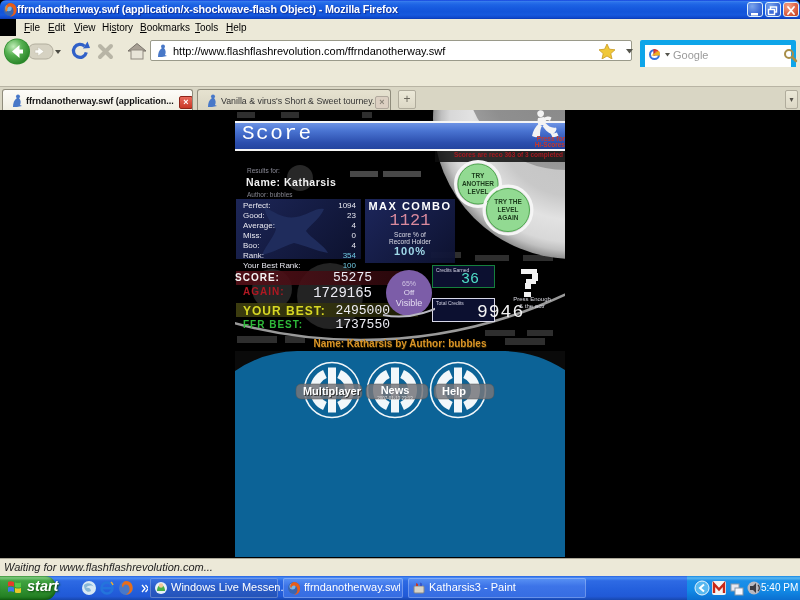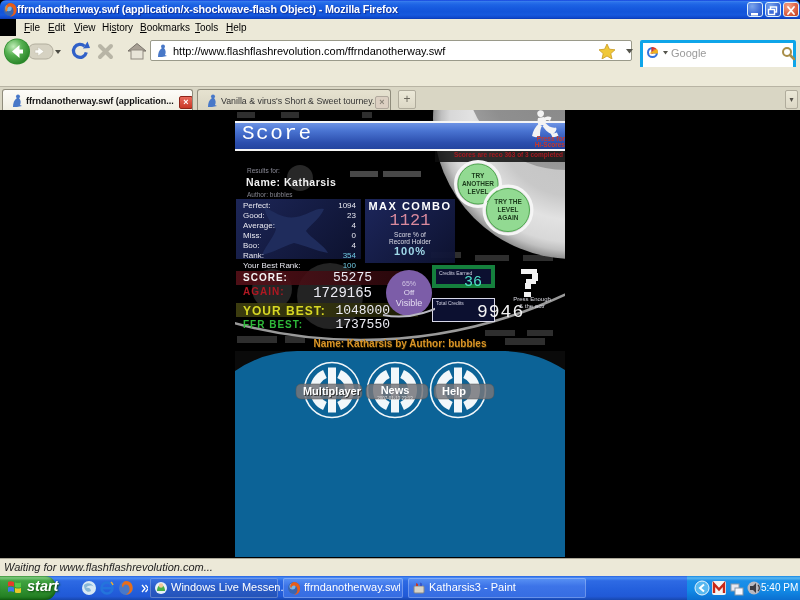--- a/index.html
+++ b/index.html
@@ -18,21 +18,21 @@
   #btncls { left:783px; background:radial-gradient(circle at 30% 25%,#f2a489,#dd6547 55%,#c03a1d); }
 
   
   #menubar { left:16px; top:19px; width:800px; height:17px; background:#ece9d8; color:#000; font-size:10px; }
   #menubar span { position:absolute; top:3px; }
 
   
   #navbar { left:0; top:36px; width:800px; height:31px; background:#ece9d8; }
   #urlbar { left:150px; top:4px; width:482px; height:21px; background:#fff; border:1px solid #9a9a8a; border-radius:2px; }
   #urltext { left:22px; top:4px; font-size:11px; color:#000; white-space:nowrap; }
-  #searchbox { left:640px; top:4px; width:156px; height:37px; background:#fff; border:3px solid #0ea5e9; border-radius:2px; }
+  #searchbox { left:640px; top:4px; width:156px; height:37px; background:#fff; border:5px solid #0ea5e9; border-radius:2px; }
 
   
   #bmbar { left:0; top:67px; width:800px; height:19px; background:#ece9d8; }
   #tabbar { left:0; top:86px; width:800px; height:24px; background:#d9d6c4; border-top:1px solid #b8b4a4; }
   .tab { position:absolute; top:2px; height:22px; overflow:hidden; border:1px solid #8f8c7c; border-bottom:none; border-radius:3px 3px 0 0; font-size:10px; color:#111; }
   #tab1 { left:2px; width:191px; background:linear-gradient(180deg,#fdfcf8,#f0eee2); font-weight:bold;padding-left:44px; }
   #tab2 { left:197px; width:194px; background:linear-gradient(180deg,#e6e2d0,#d9d5c2); }
 
   
   #content { left:0; top:110px; width:800px; height:448px; background:#000; overflow:hidden; }
@@ -264,32 +264,32 @@
           <div class="abs" style="right:5px;top:62px;color:#6fc8e0;">100</div>
       </div>
 
       <div class="abs" style="left:130px;top:89px;width:90px;height:64px;background:linear-gradient(135deg,rgba(30,40,96,0.95),rgba(14,19,50,0.95));"></div>
       <div class="abs" style="left:100px;top:90px;width:150px;text-align:center;color:#fff;font-size:11px;font-weight:bold;letter-spacing:1.5px;">MAX COMBO</div>
       <div class="abs" style="left:100px;top:101px;width:150px;text-align:center;color:#d98a9d;font-size:17px;font-family:'Liberation Mono',monospace;">1121</div>
       <div class="abs" style="left:100px;top:122px;width:150px;text-align:center;color:#dcdce6;font-size:6.5px;line-height:6.5px;">Score % of<br>Record Holder</div>
       <div class="abs" style="left:100px;top:135px;width:150px;text-align:center;color:#9fd8e8;font-size:11px;font-weight:bold;letter-spacing:1px;">100%</div>
 
       <div class="abs" style="left:1px;top:161px;width:182px;height:14px;background:linear-gradient(90deg,rgba(86,16,24,0.9),rgba(44,8,12,0.85));"></div>
-      <div class="abs" style="left:8px;top:162px;color:#f4f4f4;font-size:10px;font-weight:bold;letter-spacing:1px;">SCORE:</div>
+      <div class="abs" style="left:0;top:162px;color:#f4f4f4;font-size:10px;font-weight:bold;letter-spacing:1px;">SCORE:</div>
       <div class="abs" style="left:60px;top:160px;width:77px;text-align:right;color:#ececf4;font-size:13px;font-family:'Liberation Mono',monospace;">55275</div>
       <div class="abs" style="left:8px;top:176px;color:#b01822;font-size:10px;font-weight:bold;letter-spacing:1px;">AGAIN:</div>
       <div class="abs" style="left:50px;top:175px;width:87px;text-align:right;color:#ececf4;font-size:14px;font-family:'Liberation Mono',monospace;">1729165</div>
 
       <div class="abs" style="left:1px;top:193px;width:182px;height:14px;background:linear-gradient(90deg,rgba(66,66,16,0.9),rgba(34,34,8,0.85));"></div>
       <div class="abs" style="left:8px;top:194px;color:#d8d824;font-size:12px;font-weight:bold;letter-spacing:1px;">YOUR BEST:</div>
-      <div class="abs" style="left:80px;top:193px;width:75px;text-align:right;color:#ececf4;font-size:13px;font-family:'Liberation Mono',monospace;">1048000</div>
+      <div class="abs" style="left:80px;top:193px;width:75px;text-align:right;color:#ececf4;font-size:13px;font-family:'Liberation Mono',monospace;">2495000</div>
       <div class="abs" style="left:8px;top:209px;color:#2fba3a;font-size:10px;font-weight:bold;letter-spacing:1px;">FFR BEST:</div>
       <div class="abs" style="left:80px;top:207px;width:75px;text-align:right;color:#ececf4;font-size:13px;font-family:'Liberation Mono',monospace;">1737550</div>
 
-      <div class="abs" style="left:197px;top:155px;width:63px;height:23px;background:#0c1030;border:4px solid #15803d;">
+      <div class="abs" style="left:197px;top:155px;width:63px;height:23px;background:#0c1030;border:1px solid #15803d;">
         <div class="abs" style="left:3px;top:1px;color:#cfcfe0;font-size:5px;">Credits Earned</div>
         <div class="abs" style="left:0;top:5px;width:46px;text-align:right;color:#4fe0c8;font-size:15px;font-family:'Liberation Mono',monospace;">36</div>
       </div>
       <div class="abs" style="left:197px;top:188px;width:63px;height:24px;background:#0c1030;border:1px solid #d8d8e8;">
         <div class="abs" style="left:3px;top:1px;color:#cfcfe0;font-size:5px;">Total Credits</div>
         <div class="abs" style="left:0;top:3px;width:62px;text-align:left;color:#f4f4f4;font-size:18px;letter-spacing:1px;font-family:'Liberation Mono',monospace;padding-left:44px;">9946</div>
       </div>
 
       <svg class="abs" style="left:148px;top:157px;" width="52" height="52">
         <circle cx="26" cy="26" r="23" fill="#7c5da8"></circle>

